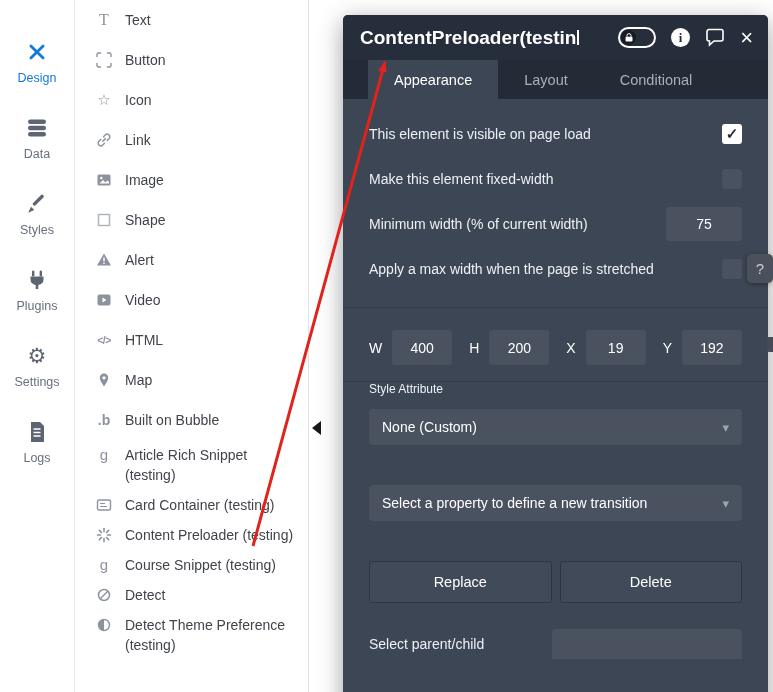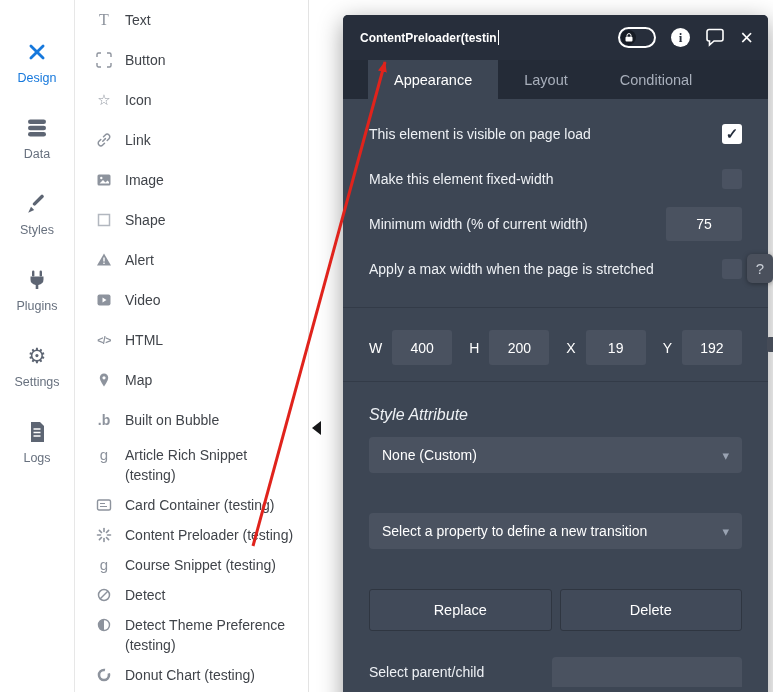--- a/index.html
+++ b/index.html
@@ -33,21 +33,21 @@
   .g-glyph{font-size:15px;color:#8d939d;}
   
   .collapse-handle{position:absolute;left:312px;top:421px;width:0;height:0;cursor:pointer;
     border-top:7px solid transparent;border-bottom:7px solid transparent;
     border-right:9px solid #17181a;z-index:6;}
   
   .panel{position:absolute;left:343px;top:15px;width:425px;height:705px;background:#3d4654;
          border-radius:5px;box-shadow:0 6px 24px rgba(0,0,0,.38);z-index:20;box-sizing:border-box;}
   .panel-header{height:45px;background:#272e3b;border-radius:5px 5px 0 0;display:flex;
                 align-items:center;padding:0 15px 0 17px;}
-  .panel-title{font-size:12px;font-weight:600;color:#fff;white-space:nowrap;overflow:hidden;text-align:right;}
+  .panel-title{font-size:19px;font-weight:600;color:#fff;white-space:nowrap;overflow:hidden;text-align:right;}
   .caret{display:inline-block;width:1.5px;height:15px;background:#fff;margin-left:1px;
          vertical-align:-2px;}
   .header-icons{margin-left:auto;display:flex;align-items:center;gap:15px;}
   .pill-toggle{width:38px;height:21px;border:2px solid #fff;border-radius:12px;position:relative;
                cursor:pointer;box-sizing:border-box;}
   .pill-circle{position:absolute;left:1px;top:1px;width:15px;height:15px;border-radius:50%;
                background:#161b24;display:flex;align-items:center;justify-content:center;}
   .info-circle{width:19px;height:19px;border-radius:50%;background:#fff;color:#272e3b;
                font-weight:700;font-size:13px;display:flex;align-items:center;justify-content:center;
                font-family:"Liberation Serif",serif;cursor:pointer;}
@@ -65,21 +65,21 @@
   .checkbox[data-checked="true"]{background:#ffffff;}
   .checkbox[data-checked="true"]::after{content:"\2713";color:#232c3b;font-size:15px;font-weight:bold;}
   .num-input{width:72px;height:32px;background:#4a5260;border:none;border-radius:3px;color:#fff;
              text-align:center;font-size:14px;font-family:"Liberation Sans",sans-serif;}
   .hr{height:1px;background:#333b48;margin:16px -26px 0 -26px;}
   .dims{display:flex;align-items:center;justify-content:space-between;margin-top:22px;}
   .dim{display:flex;align-items:center;gap:10px;}
   .dim-label{color:#fff;font-size:14px;}
   .dim-input{width:56px;height:33px;background:#4a5260;border:none;border-radius:3px;color:#fff;
              text-align:center;font-size:14px;font-family:"Liberation Sans",sans-serif;}
-  .section-label{margin-top:24px;font-size:16px;color:#eef1f5;font-style:italic;}
+  .section-label{font-size:12px;color:#eef1f5;}
   .dropdown{margin-top:13px;height:36px;background:#4a5260;border-radius:4px;display:flex;
             align-items:center;justify-content:space-between;padding:0 13px;color:#fff;
             font-size:14px;cursor:pointer;}
   .dd-caret{color:#9aa3b2;font-size:13px;}
   .dropdown.transition{margin-top:40px;}
   .btn-row{display:flex;gap:8px;margin-top:40px;}
   .btn{flex:1;height:40px;background:#414a59;border:1px solid #2f3641;border-radius:3px;color:#fff;
        font-size:14.5px;display:flex;align-items:center;justify-content:center;cursor:pointer;}
   .parent-row{display:flex;align-items:center;margin-top:26px;}
   .parent-dd{width:190px;height:30px;background:#4a5260;border-radius:4px 4px 0 0;margin-left:auto;
@@ -277,28 +277,20 @@
     <span class="p-label">Detect</span>
   </div>
   <div class="p-item compact">
     <span class="p-icon">
       <svg width="16" height="16" viewBox="0 0 16 16">
           <circle cx="8" cy="8" r="5.5" fill="none" stroke="#8d939d" stroke-width="1.4"></circle>
           <path d="M8 2.5 A5.5 5.5 0 0 0 8 13.5 Z" fill="#8d939d"></path>
         </svg>
     </span>
     <span class="p-label">Detect Theme Preference (testing)</span>
-  </div>
-  <div class="p-item compact">
-    <span class="p-icon">
-      <svg width="16" height="16" viewBox="0 0 16 16" fill="none" stroke="#8d939d" stroke-width="2.6">
-          <circle cx="8" cy="8" r="5" stroke-dasharray="24 5"></circle>
-        </svg>
-    </span>
-    <span class="p-label">Donut Chart (testing)</span>
   </div>
 </div>
 
 <div class="collapse-handle"></div>
 
 <div class="edge-sliver"></div>
 
 <div class="panel">
   <div class="panel-header">
     <span class="panel-title">ContentPreloader(testin</span>

